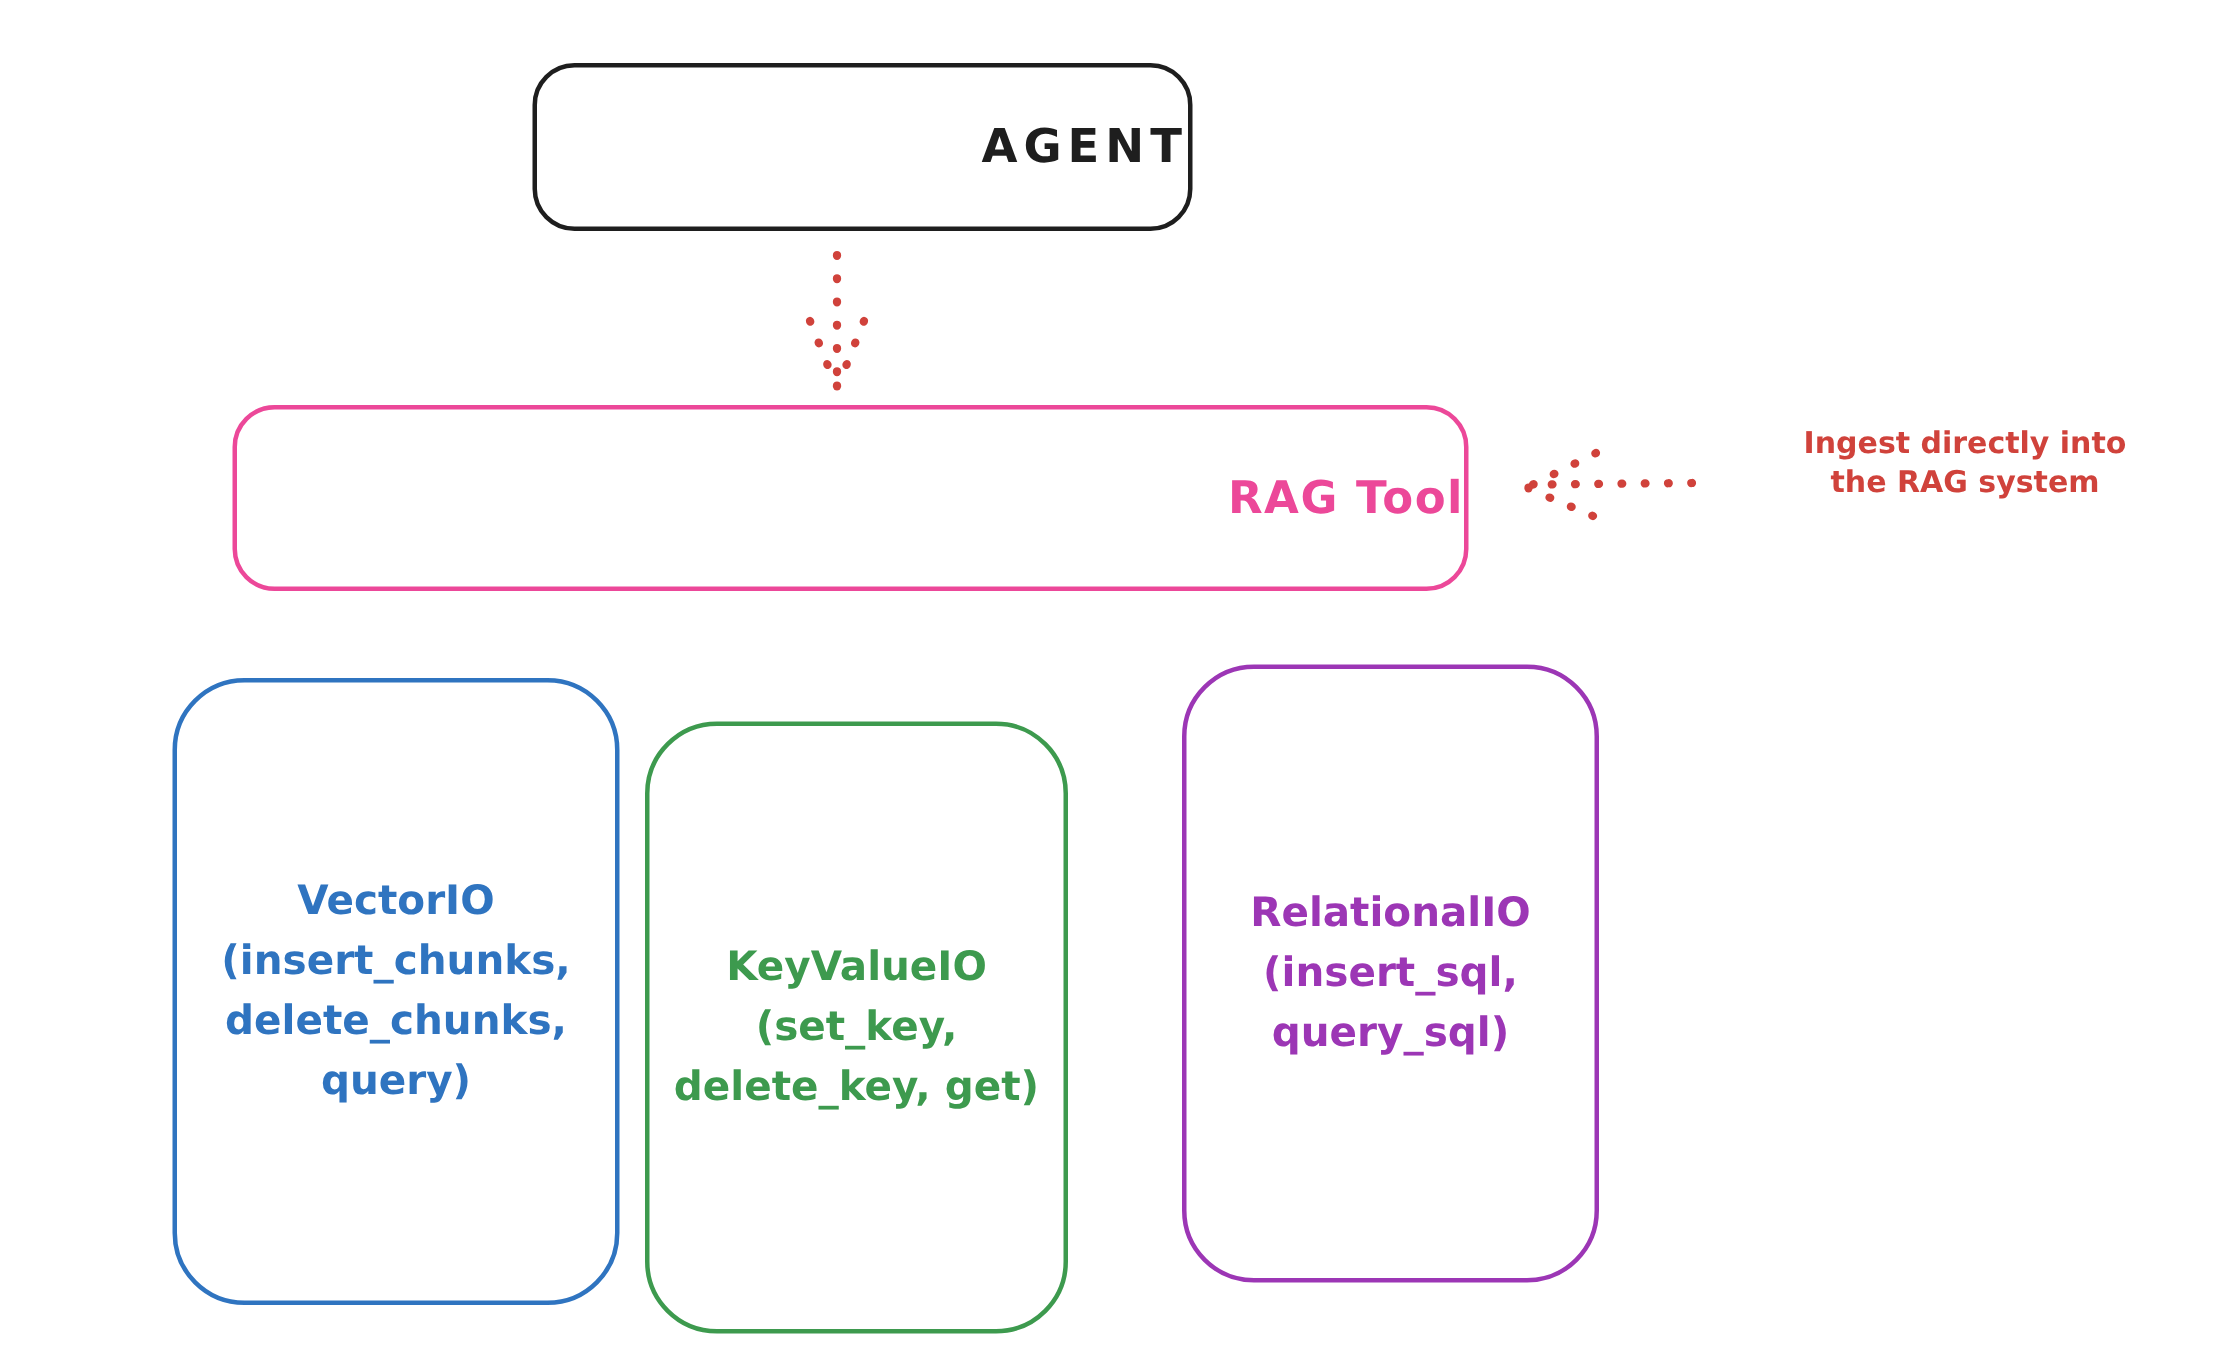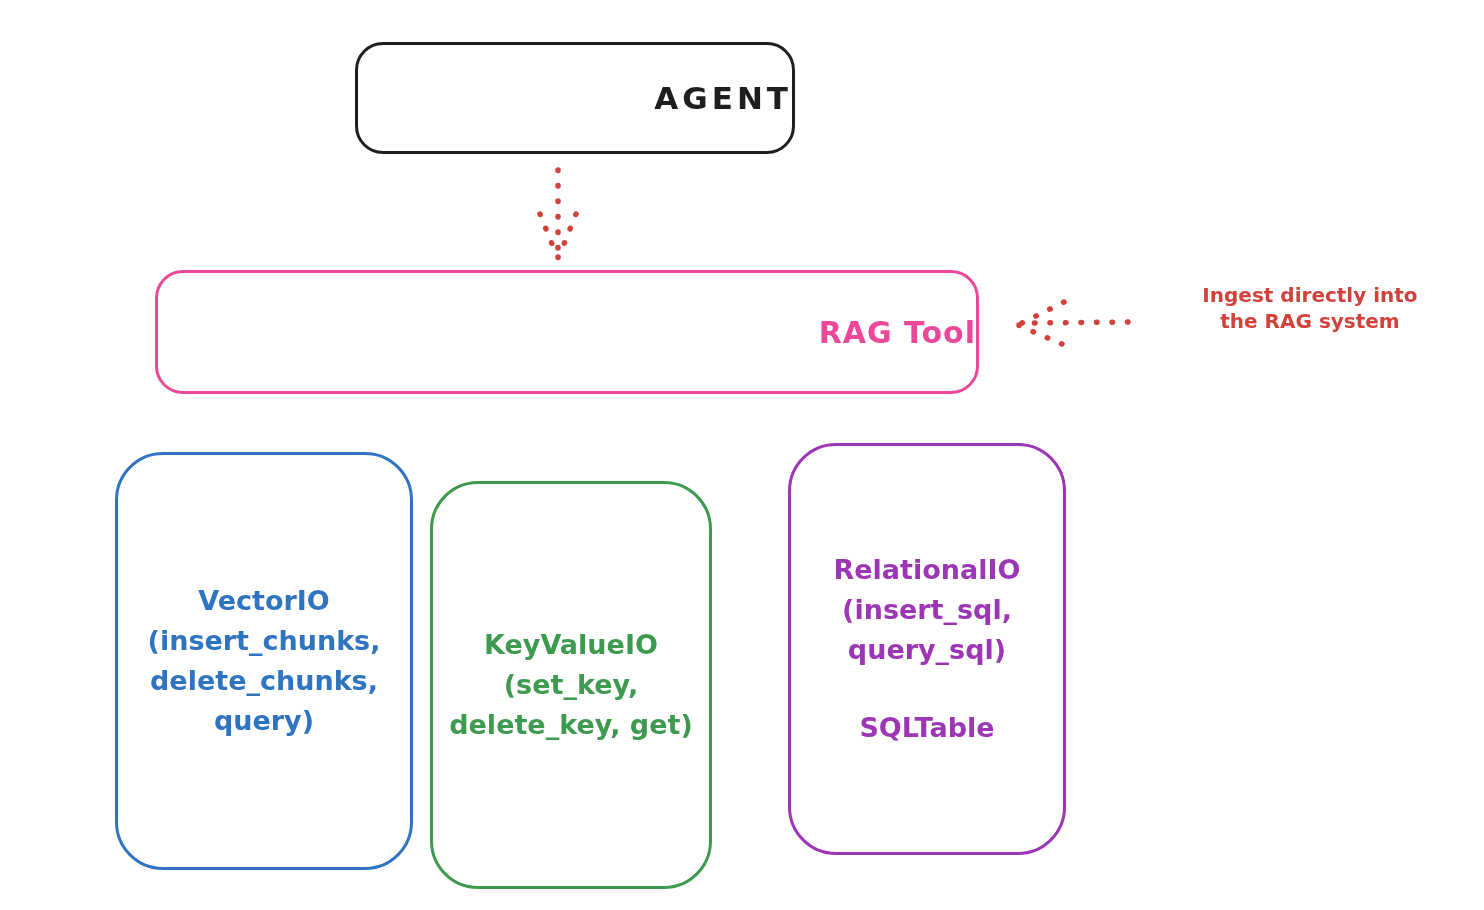--- a/index.html
+++ b/index.html
@@ -113,14 +113,13 @@
 <div class="abs store store-keyvalue" style="color: rgb(61, 154, 78);">
   <div class="methods">KeyValueIO
 (set_key,
 delete_key, get)</div>
 </div>
 
 <div class="abs store store-relational" style="color: rgb(156, 54, 181);">
   <div class="methods">RelationalIO
 (insert_sql,
 query_sql)</div>
-  <div class="index-label">SQLTable</div>
 </div>
 
 </body></html>

